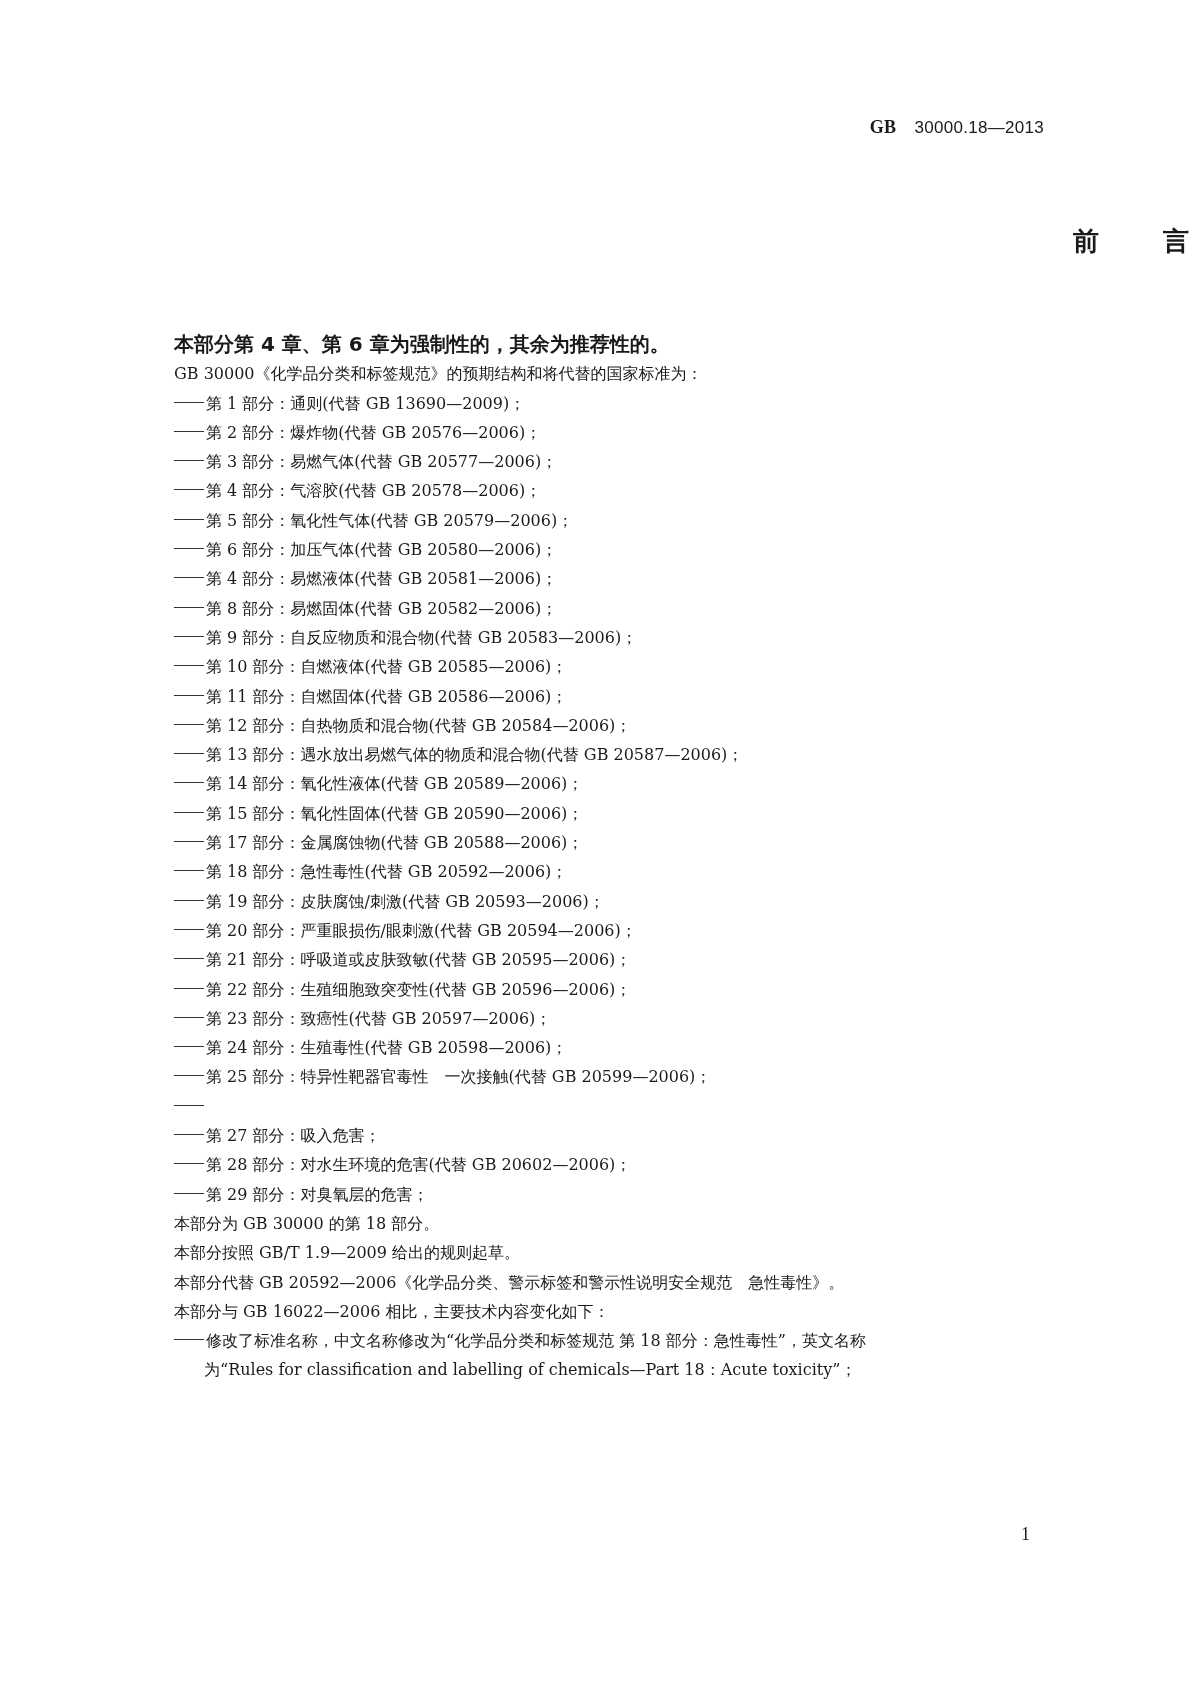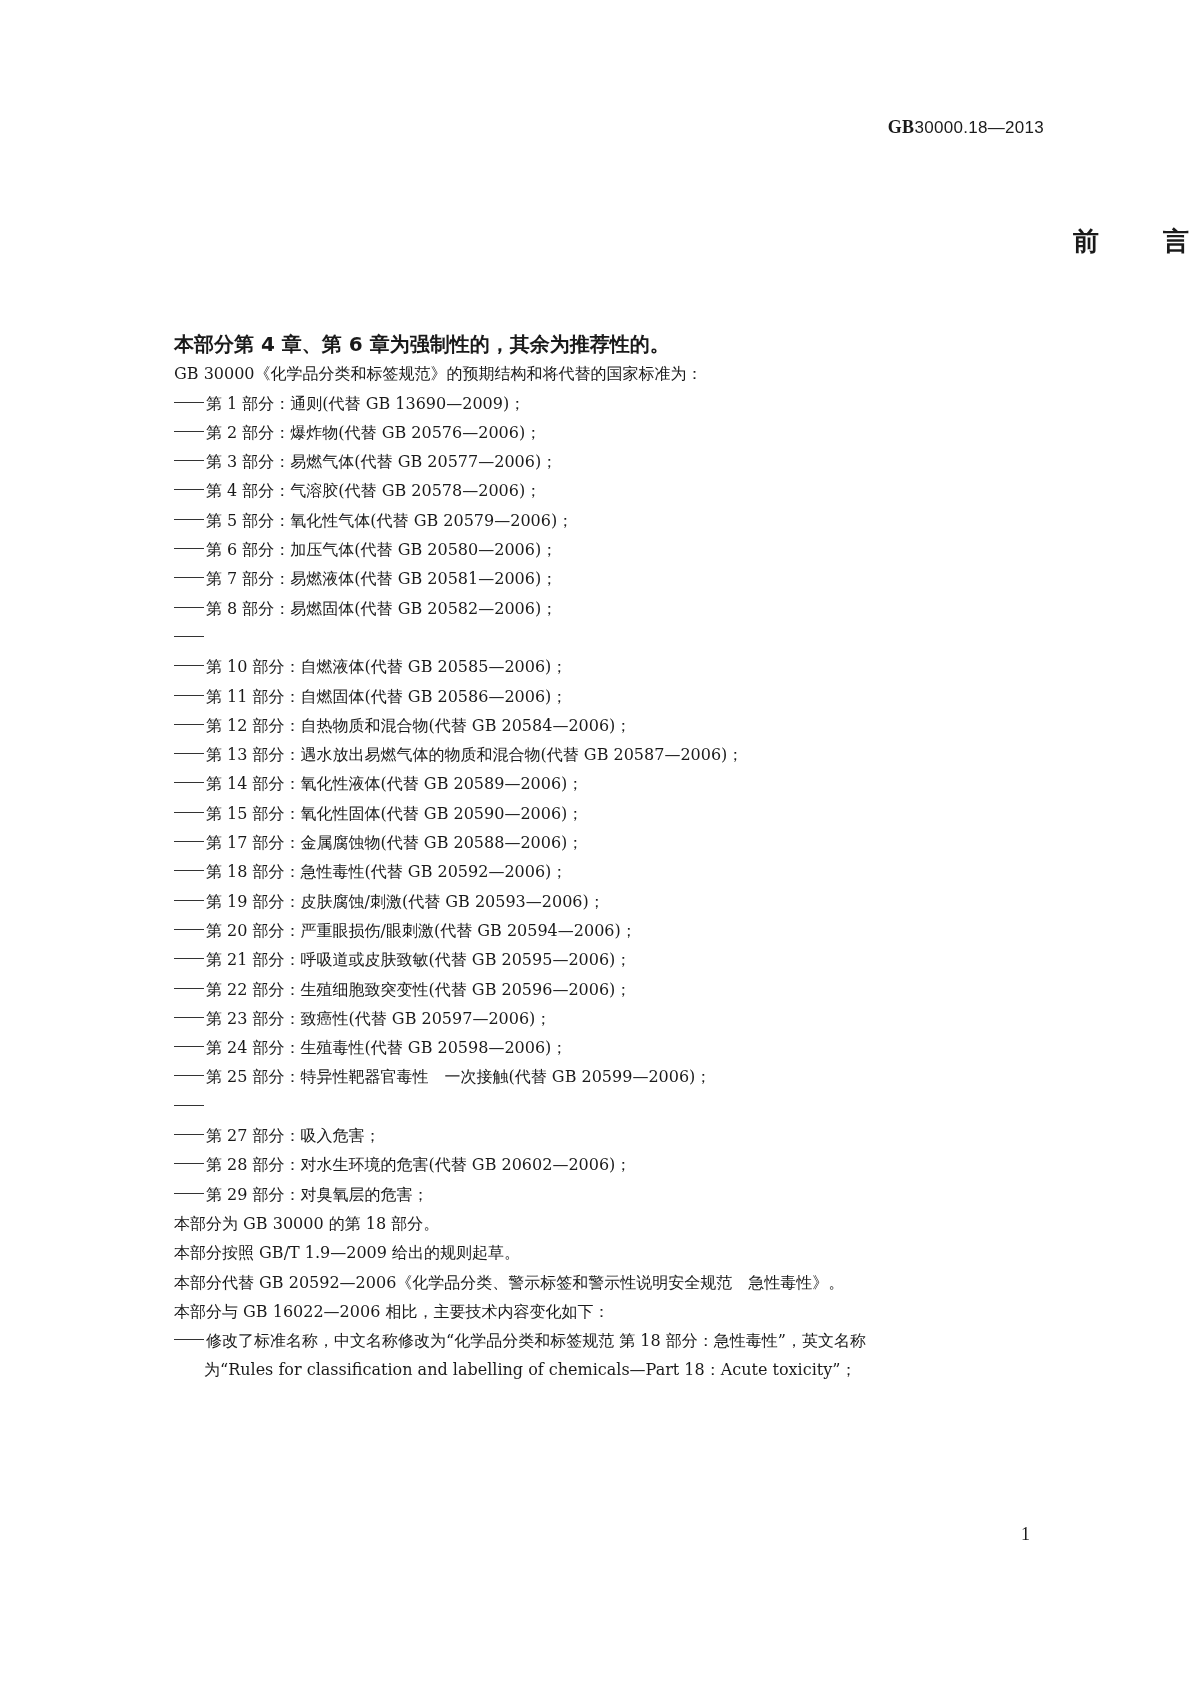--- a/index.html
+++ b/index.html
@@ -6,21 +6,21 @@
     body {
       width: 1191px; height: 1684px; position: relative; overflow: hidden;
       font-family: "DejaVu Serif", "Liberation Serif", serif;
       color: #1a1a1a;
     }
     .std-code {
       position: absolute; right: 147px; top: 117px;
       font-family: "Liberation Sans", "DejaVu Sans", sans-serif;
       font-size: 17px; letter-spacing: 0.3px;
     }
-    .std-code .gb { font-family: "Liberation Serif", serif; font-weight: bold; font-size: 18px; margin-right: 0; }
+    .std-code .gb { font-family: "Liberation Serif", serif; font-weight: bold; font-size: 18px; margin-right: 18px; }
     .title {
       position: absolute; left: 0; width: 1191px; top: 224px; text-align: right;
       font-family: "DejaVu Sans", sans-serif; font-weight: bold; font-size: 26px;
       letter-spacing: 2px;
     }
     .title span { display: inline-block; }
     .title .gap { width: 62px; }
     .content {
       position: absolute; left: 174px; top: 330px; width: 900px;
       font-size: 16px; line-height: 29.3px;
@@ -50,23 +50,23 @@
   <div class="line bold">本部分第 4 章、第 6 章为强制性的，其余为推荐性的。</div>
   <div class="line">GB 30000《化学品分类和标签规范》的预期结构和将代替的国家标准为：</div>
 
   <div>
     <div class="line"><span class="dash"></span><span>第 1 部分：通则(代替 GB 13690—2009)；</span></div>
     <div class="line"><span class="dash"></span><span>第 2 部分：爆炸物(代替 GB 20576—2006)；</span></div>
     <div class="line"><span class="dash"></span><span>第 3 部分：易燃气体(代替 GB 20577—2006)；</span></div>
     <div class="line"><span class="dash"></span><span>第 4 部分：气溶胶(代替 GB 20578—2006)；</span></div>
     <div class="line"><span class="dash"></span><span>第 5 部分：氧化性气体(代替 GB 20579—2006)；</span></div>
     <div class="line"><span class="dash"></span><span>第 6 部分：加压气体(代替 GB 20580—2006)；</span></div>
-    <div class="line"><span class="dash"></span><span>第 7 部分：易燃液体(代替 GB 20581—2006)；</span></div>
+    <div class="line"><span class="dash"></span><span>第 4 部分：易燃液体(代替 GB 20581—2006)；</span></div>
     <div class="line"><span class="dash"></span><span>第 8 部分：易燃固体(代替 GB 20582—2006)；</span></div>
-    <div class="line"><span class="dash"></span></div>
+    <div class="line"><span class="dash"></span><span>第 9 部分：自反应物质和混合物(代替 GB 20583—2006)；</span></div>
     <div class="line"><span class="dash"></span><span>第 10 部分：自燃液体(代替 GB 20585—2006)；</span></div>
     <div class="line"><span class="dash"></span><span>第 11 部分：自燃固体(代替 GB 20586—2006)；</span></div>
     <div class="line"><span class="dash"></span><span>第 12 部分：自热物质和混合物(代替 GB 20584—2006)；</span></div>
     <div class="line"><span class="dash"></span><span>第 13 部分：遇水放出易燃气体的物质和混合物(代替 GB 20587—2006)；</span></div>
     <div class="line"><span class="dash"></span><span>第 14 部分：氧化性液体(代替 GB 20589—2006)；</span></div>
     <div class="line"><span class="dash"></span><span>第 15 部分：氧化性固体(代替 GB 20590—2006)；</span></div>
     <div class="line"><span class="dash"></span><span>第 17 部分：金属腐蚀物(代替 GB 20588—2006)；</span></div>
     <div class="line"><span class="dash"></span><span>第 18 部分：急性毒性(代替 GB 20592—2006)；</span></div>
     <div class="line"><span class="dash"></span><span>第 19 部分：皮肤腐蚀/刺激(代替 GB 20593—2006)；</span></div>
     <div class="line"><span class="dash"></span><span>第 20 部分：严重眼损伤/眼刺激(代替 GB 20594—2006)；</span></div>

